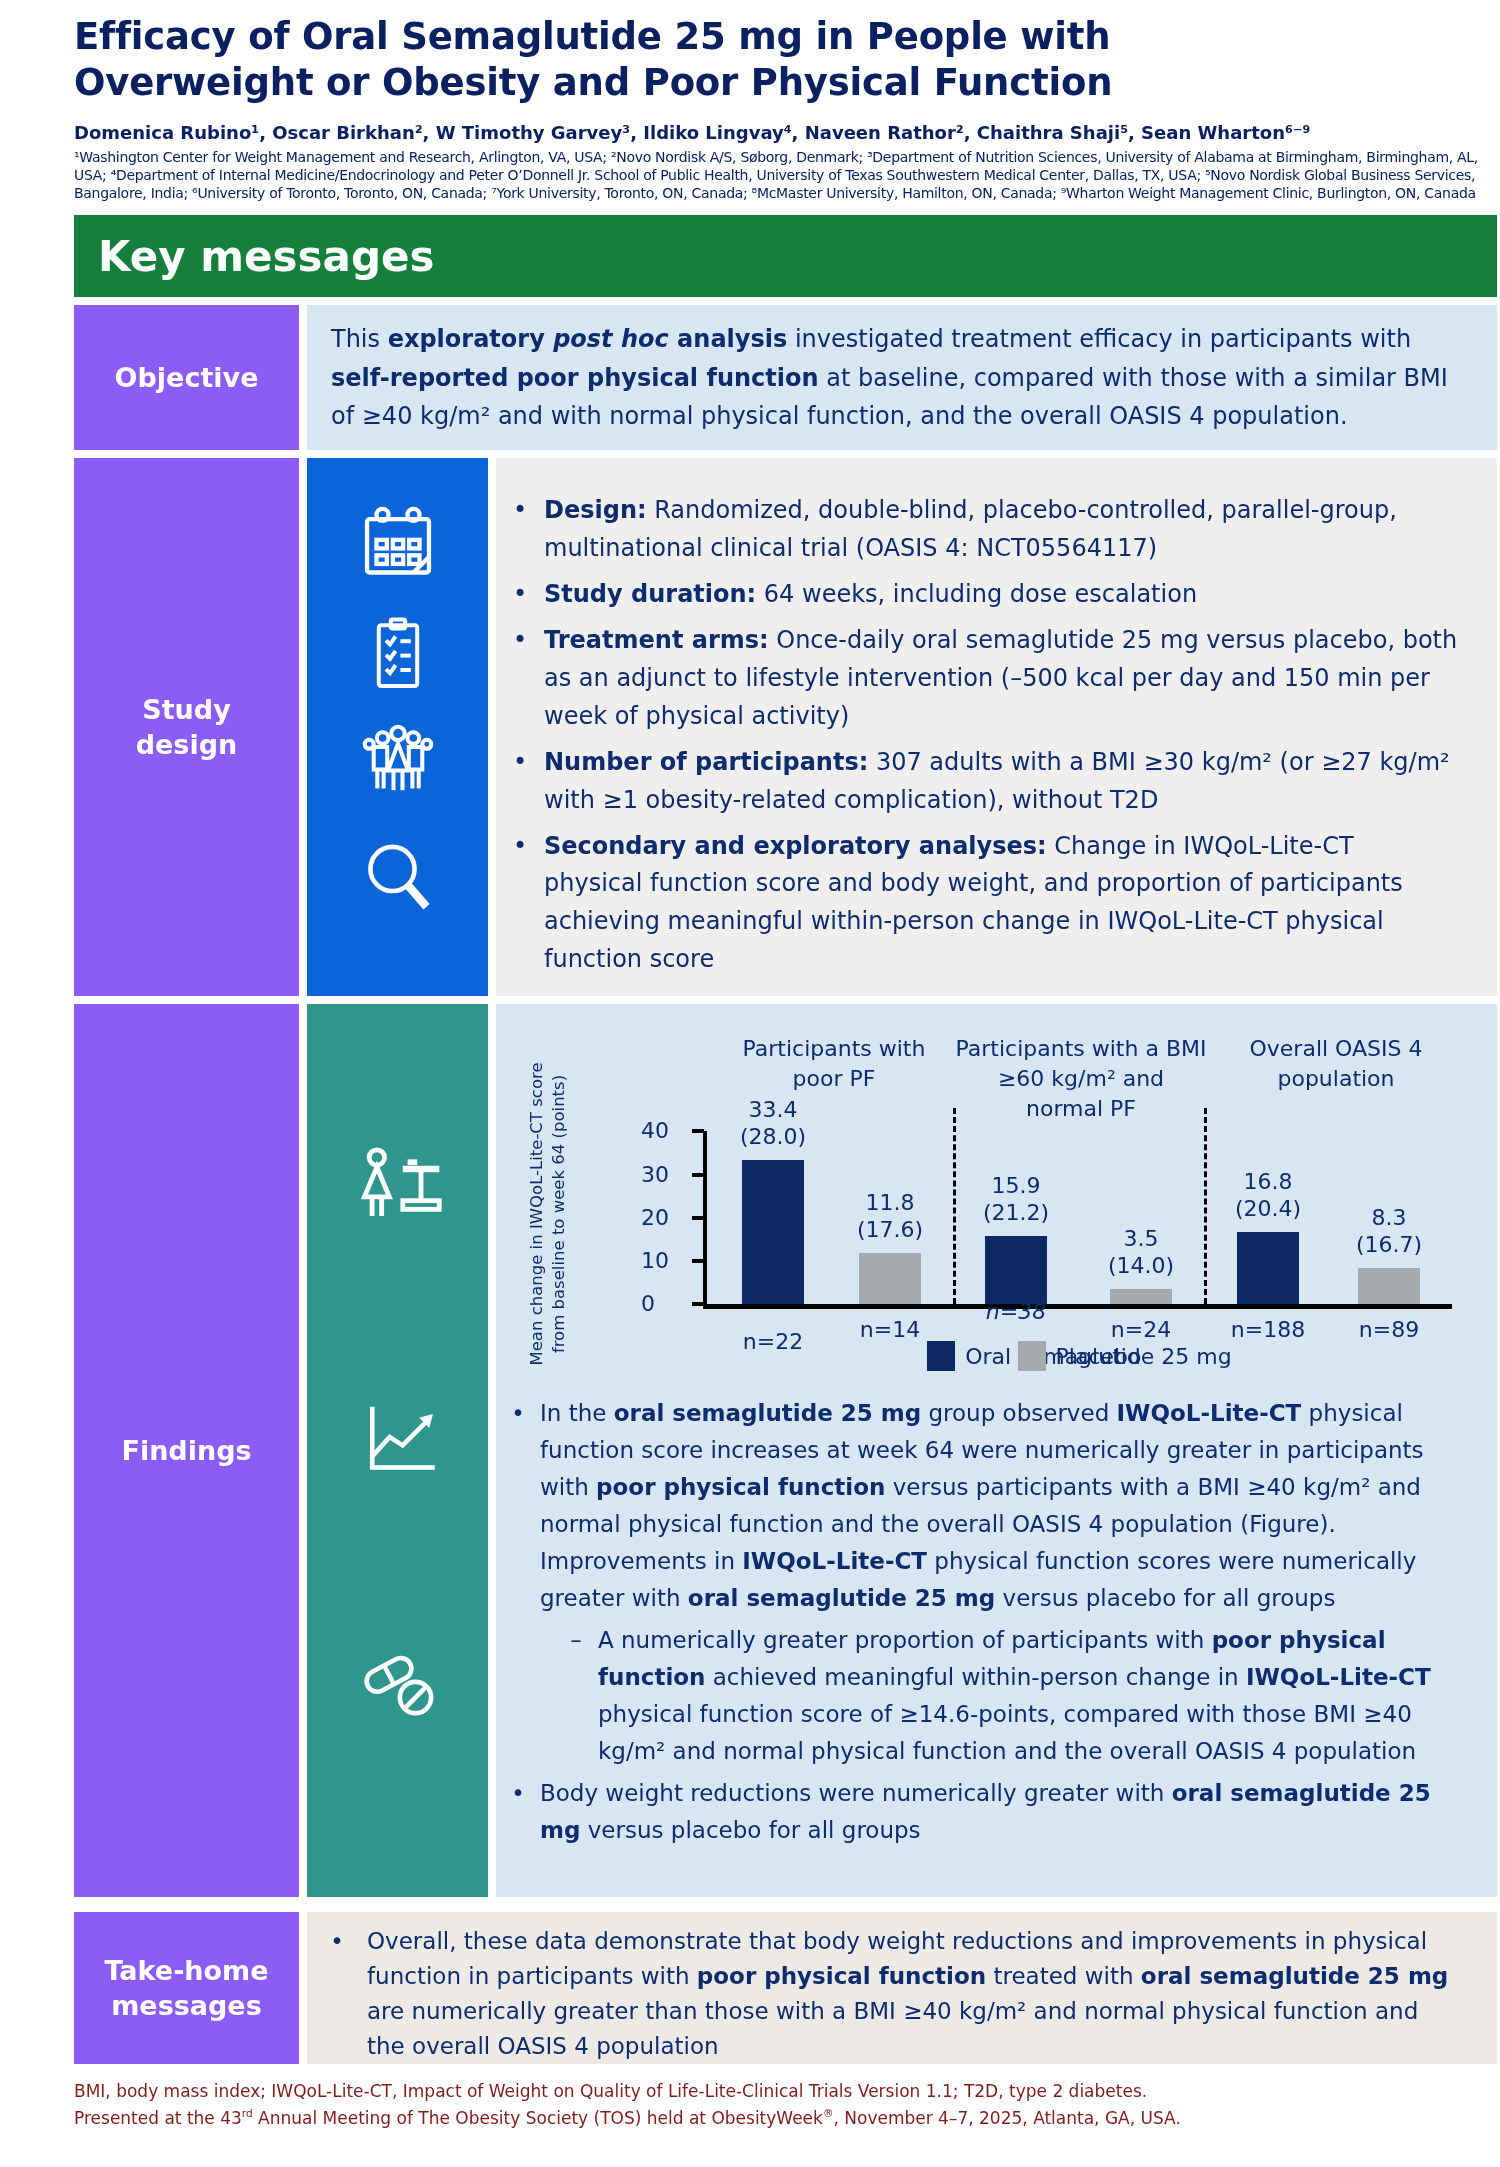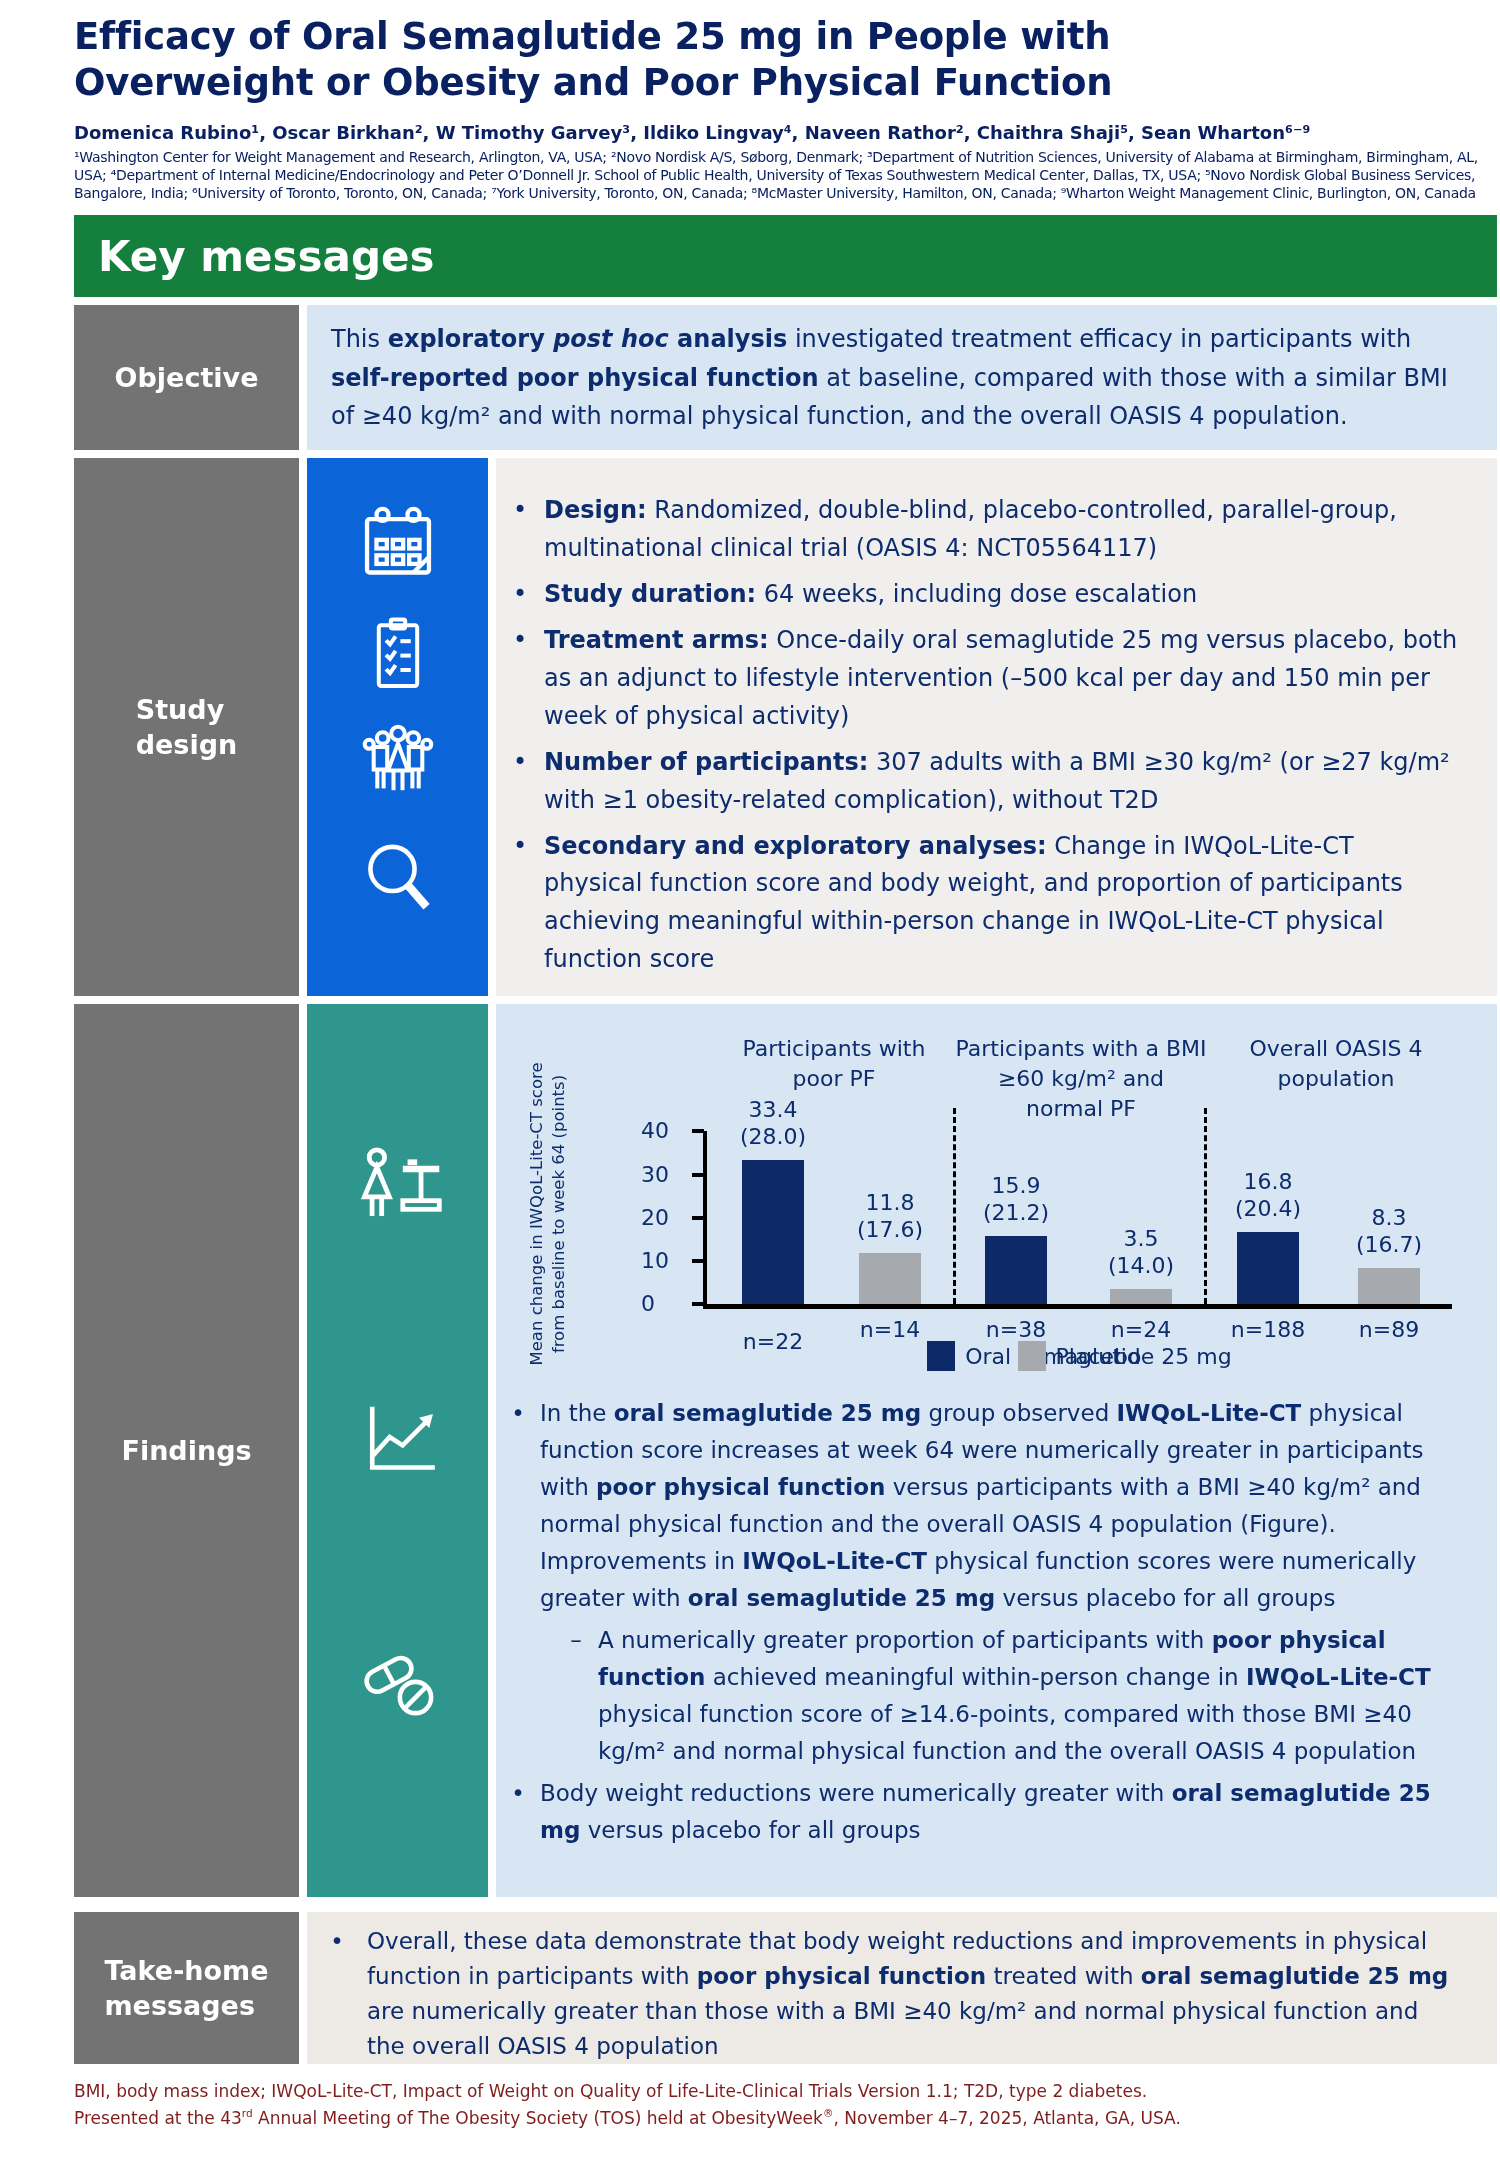--- a/index.html
+++ b/index.html
@@ -15,22 +15,22 @@
   .pre{white-space:pre-line;}
 
   .title{margin:0;font-size:37px;line-height:1.24;font-weight:700;color:#0a2161;letter-spacing:-0.2px;white-space:pre-line;}
   .authors{margin-top:16px;font-size:18px;font-weight:700;color:#0a2161;}
   .affiliations{margin-top:5px;font-size:14px;line-height:1.3;letter-spacing:-0.3px;color:#0a2161;}
 
   .banner{margin-top:13px;height:82px;background:#15803d;color:#ffffff;display:flex;align-items:center;padding-left:24px;box-sizing:border-box;}
   .banner span{font-size:42px;font-weight:700;}
 
   .row{display:flex;margin-top:8px;}
-  .label-col{width:225px;flex:none;margin-right:8px;background:#737373;color:#ffffff;
-    display:flex;align-items:center;justify-content:center;text-align:left;
+  .label-col{width:225px;flex:none;margin-right:8px;background:#8b5cf6;color:#ffffff;
+    display:flex;align-items:center;justify-content:center;text-align:center;
     font-weight:700;font-size:27px;line-height:1.3;}
   .icon-col{width:181px;flex:none;margin-right:8px;display:flex;flex-direction:column;align-items:center;justify-content:space-around;box-sizing:border-box;}
   .icon-col.blue{background:#0b64d8;padding:34px 0 56px 0;}
   .icon-col.teal{background:#2e968c;padding:66px 0 96px 0;}
   .icon{line-height:0;}
   .content{flex:1;box-sizing:border-box;}
   .content.lightblue{background:#d8e6f4;}
   .content.gray{background:#f0efed;}
   .content.beige{background:#edeae5;}
 
@@ -237,21 +237,21 @@
           <div class="val-label" style="left: 197px; top: 89.545px; width: 160px; white-space: pre-line;">33.4
 (28.0)</div>
           <div class="n-label" style="left: 217px; top: 323px; width: 120px; white-space: pre-line;">n=22</div>
           <div class="chart-bar" style="left: 363px; top: 246.965px; width: 62px; height: 51.035px; background: rgb(166, 169, 174);"></div>
           <div class="val-label" style="left: 314px; top: 182.965px; width: 160px; white-space: pre-line;">11.8
 (17.6)</div>
           <div class="n-label" style="left: 334px; top: 311px; width: 120px; white-space: pre-line;">n=14</div>
           <div class="chart-bar" style="left: 489px; top: 229.232px; width: 62px; height: 68.7675px; background: rgb(14, 42, 102);"></div>
           <div class="val-label" style="left: 440px; top: 165.232px; width: 160px; white-space: pre-line;">15.9
 (21.2)</div>
-          <div class="n-label" style="left: 460px; top: 311px; width: 120px; white-space: pre-line;">n=38</div>
+          <div class="n-label" style="left: 460px; top: 293px; width: 120px; white-space: pre-line; font-style: italic;">n=38</div>
           <div class="chart-bar" style="left: 614px; top: 282.863px; width: 62px; height: 15.1375px; background: rgb(166, 169, 174);"></div>
           <div class="val-label" style="left: 565px; top: 218.863px; width: 160px; white-space: pre-line;">3.5
 (14.0)</div>
           <div class="n-label" style="left: 585px; top: 311px; width: 120px; white-space: pre-line;">n=24</div>
           <div class="chart-bar" style="left: 741px; top: 225.34px; width: 62px; height: 72.66px; background: rgb(14, 42, 102);"></div>
           <div class="val-label" style="left: 692px; top: 161.34px; width: 160px; white-space: pre-line;">16.8
 (20.4)</div>
           <div class="n-label" style="left: 712px; top: 311px; width: 120px; white-space: pre-line;">n=188</div>
           <div class="chart-bar" style="left: 862px; top: 262.102px; width: 62px; height: 35.8975px; background: rgb(166, 169, 174);"></div>
           <div class="val-label" style="left: 813px; top: 198.102px; width: 160px; white-space: pre-line;">8.3

